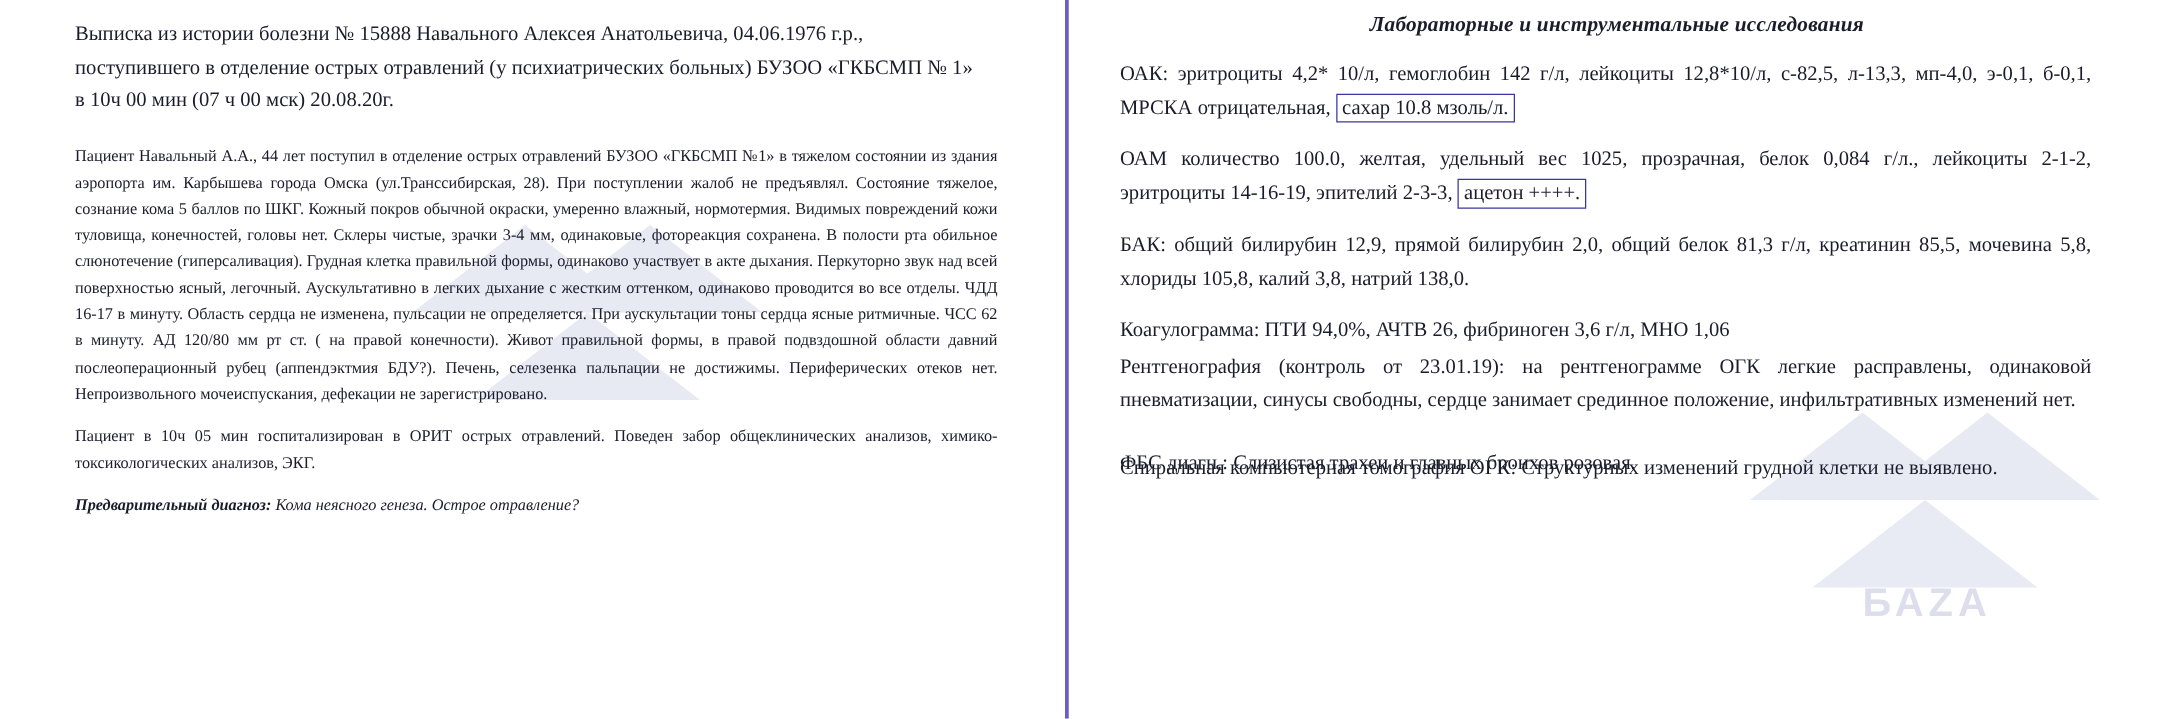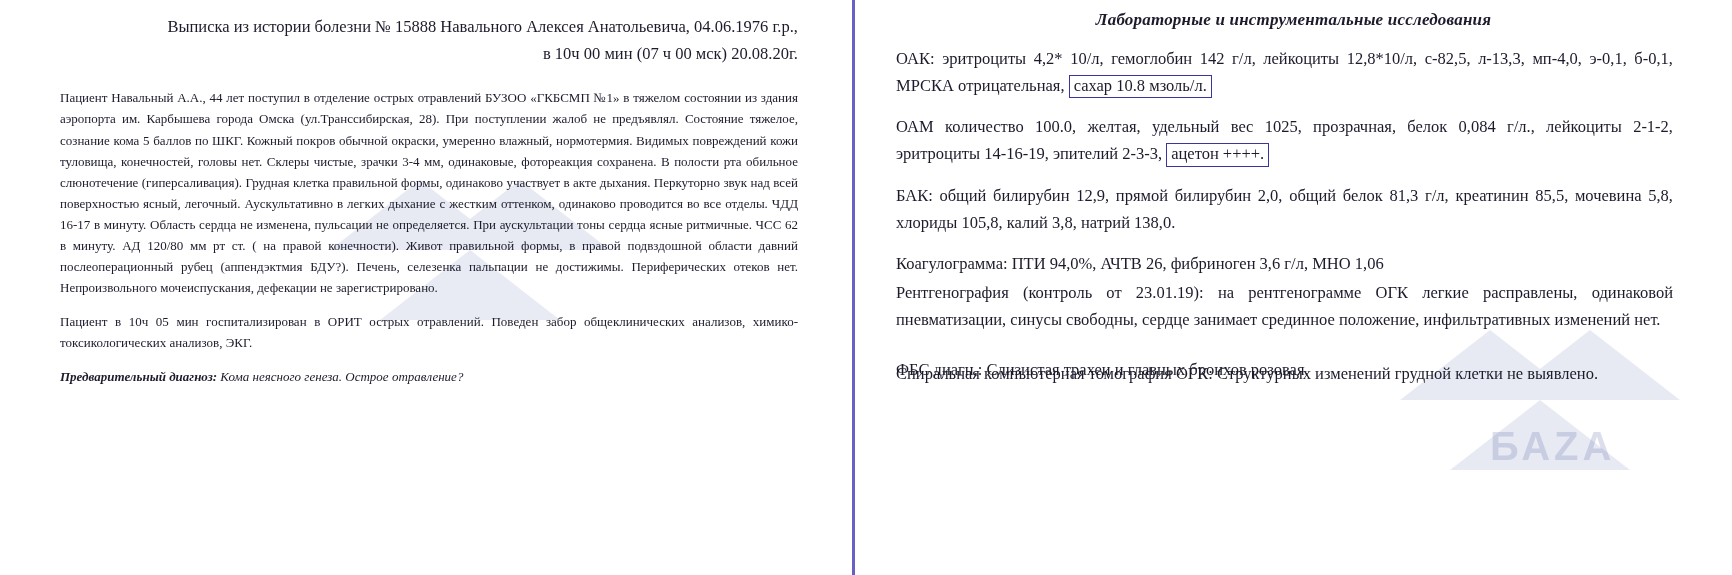--- a/index.html
+++ b/index.html
@@ -75,21 +75,21 @@
   }
 
   p.para {
     margin: 0 0 13px 0;
     font-size: 13px;
     line-height: 1.62;
     text-align: justify;
     text-indent: 0;
   }
   .lead-in {
-    text-align: right;
+    text-align: left;
     font-size: 16.5px;
     line-height: 1.62;
     margin: 0 0 20px 0;
   }
   .lead-in .l1 { display: block; }
   .lead-in .l2 { display: block; }
   .lead-in .l3 { display: block; }
 
   .bold { font-weight: bold; }
 
@@ -131,28 +131,29 @@
 <body>
 
 <div class="watermark" style="left:0;top:0;width:1732px;height:575px;">
   <div class="wm-chevron" style="left:330px;top:180px;"></div>
   <div class="wm-chevron" style="left:430px;top:180px;"></div>
   <div class="wm-chevron" style="left:380px;top:250px;"></div>
   <div class="wm-chevron" style="left:1400px;top:330px;"></div>
   <div class="wm-chevron" style="left:1500px;top:330px;"></div>
   <div class="wm-chevron" style="left:1450px;top:400px;"></div>
 </div>
-<div class="wm-text" style="left:1490px;top:424px;font-size:40px;">БАZА</div>
+<div class="wm-text" style="left:1490px;top:464px;font-size:32px;">БАZА</div>
 
 <div class="divider"></div>
 
 <div class="page page-left">
 
   <div class="lead-in">
     <span class="l1">Выписка из истории болезни № 15888 Навального Алексея Анатольевича, 04.06.1976 г.р.,</span>
+    <span class="l2">поступившего в отделение острых отравлений (у психиатрических больных) БУЗОО «ГКБСМП № 1»</span>
     <span class="l3">в 10ч 00 мин (07 ч 00 мск) 20.08.20г.</span>
   </div>
 
   <p class="para">Пациент Навальный А.А., 44 лет поступил в отделение острых отравлений БУЗОО «ГКБСМП №1» в тяжелом состоянии из здания аэропорта им. Карбышева города Омска (ул.Транссибирская, 28). При поступлении жалоб не предъявлял. Состояние тяжелое, сознание кома 5 баллов по ШКГ. Кожный покров обычной окраски, умеренно влажный, нормотермия. Видимых повреждений кожи туловища, конечностей, головы нет. Склеры чистые, зрачки 3-4 мм, одинаковые, фотореакция сохранена. В полости рта обильное слюнотечение (гиперсаливация). Грудная клетка правильной формы, одинаково участвует в акте дыхания. Перкуторно звук над всей поверхностью ясный, легочный. Аускультативно в легких дыхание с жестким оттенком, одинаково проводится во все отделы. ЧДД 16-17 в минуту. Область сердца не изменена, пульсации не определяется. При аускультации тоны сердца ясные ритмичные. ЧСС 62 в минуту. АД 120/80 мм рт ст. ( на правой конечности). Живот правильной формы, в правой подвздошной области давний послеоперационный рубец (аппендэктмия БДУ?). Печень, селезенка пальпации не достижимы. Периферических отеков нет. Непроизвольного мочеиспускания, дефекации не зарегистрировано.</p>
 
   <p class="para">Пациент в 10ч 05 мин госпитализирован в ОРИТ острых отравлений. Поведен забор общеклинических анализов, химико-токсикологических анализов, ЭКГ.</p>
 
   <p class="para" style="font-style:italic;">
     <span class="bold">Предварительный диагноз:</span><span> Кома неясного генеза. Острое отравление?</span>
   </p>

